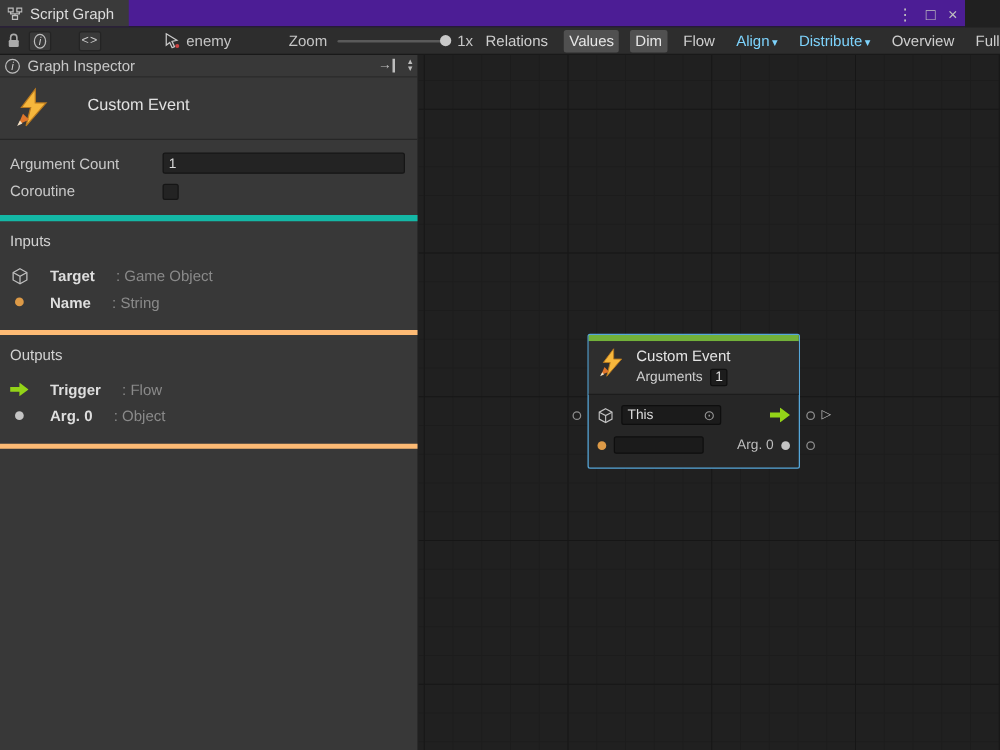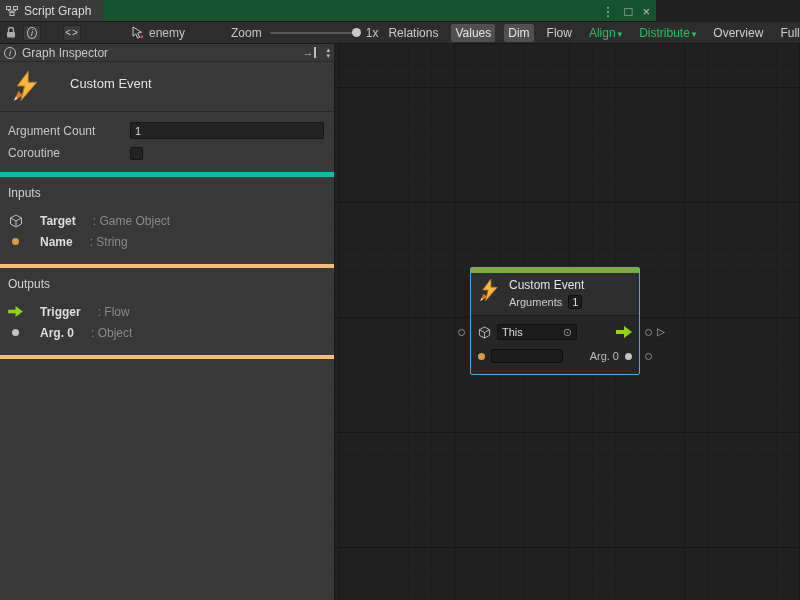--- a/index.html
+++ b/index.html
@@ -1,21 +1,21 @@
 <!DOCTYPE html>
 <html><head>
 <meta charset="utf-8">
 <style>
   * { margin:0; padding:0; box-sizing:border-box; }
   html,body { width:800px; height:600px; overflow:hidden; background:#202020;
               font-family:"Liberation Sans","DejaVu Sans",sans-serif; }
   #app { position:relative; width:800px; height:600px; background:#202020; color:#c8c8c8; font-size:12px; }
 
   
-  .titlebar { position:absolute; left:0; top:0; width:656px; height:22px; background:#14532d;
+  .titlebar { position:absolute; left:0; top:0; width:772px; height:22px; background:#4c1d95;
               border-bottom:1px solid #1a1a1a; display:flex; align-items:stretch; }
   .tab { display:flex; align-items:center; gap:6px; padding:0 12px 0 6px; background:#3a3a3a; color:#dcdcdc; }
   .tab svg { display:block; }
   .win-controls { position:absolute; right:6px; top:0; height:22px; display:flex; align-items:center; gap:10px;
                   color:#c0c0c0; font-size:13px; }
   .win-controls span { cursor:default; line-height:1; }
 
   
   .toolbar { position:absolute; left:0; top:22px; width:800px; height:22px; background:#2d2d2d;
              border-bottom:1px solid #191919; display:flex; align-items:center; padding:0 5px; gap:6px;
@@ -26,21 +26,21 @@
   .circle-i { display:inline-flex; width:12px; height:12px; border:1px solid #bdbdbd; border-radius:50%;
               align-items:center; justify-content:center; font-size:9px; font-style:italic; color:#cfcfcf; }
   .code-glyph { font-size:10px; letter-spacing:1px; color:#cfcfcf; }
   .graph-pointer { margin-left:44px; display:flex; align-items:center; gap:5px; }
   .zoom-group { margin-left:40px; display:flex; align-items:center; gap:8px; }
   .zoom-track { position:relative; width:88px; height:2px; background:#5a5a5a; border-radius:1px; }
   .zoom-handle { position:absolute; right:-3px; top:-4px; width:9px; height:9px; border-radius:50%; background:#c8c8c8; }
   .tb-buttons { margin-left:auto; display:flex; align-items:center; gap:9px; padding-right:2px; }
   .tb-buttons .btn { padding:2px 4px; border-radius:2px; color:#cfcfcf; }
   .tb-buttons .btn.active { background:#505050; color:#e6e6e6; }
-  .tb-buttons .btn.disabled { color:#22c55e; }
+  .tb-buttons .btn.disabled { color:#7dd3fc; }
   .caret { font-size:9px; margin-left:2px; }
 
   
   .inspector { position:absolute; left:0; top:44px; width:335px; height:556px; background:#383838;
                border-right:1px solid #1c1c1c; }
   .insp-header { height:18px; display:flex; align-items:center; gap:6px; padding:0 4px 0 4px;
                  border-bottom:1px solid #2a2a2a; color:#c8c8c8; }
   .insp-header .spacer { flex:1; }
   .dock-icon { color:#bdbdbd; border-right:2px solid #bdbdbd; padding-right:1px; font-size:11px; line-height:11px; }
   .scrub { display:flex; flex-direction:column; line-height:6px; font-size:7px; color:#bdbdbd; margin-left:4px; }

